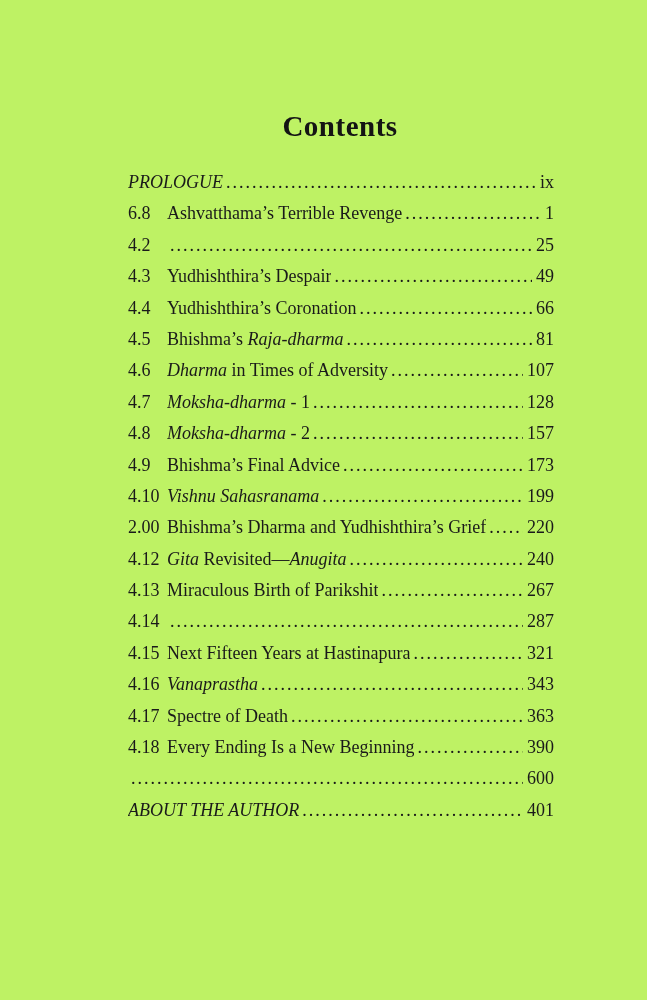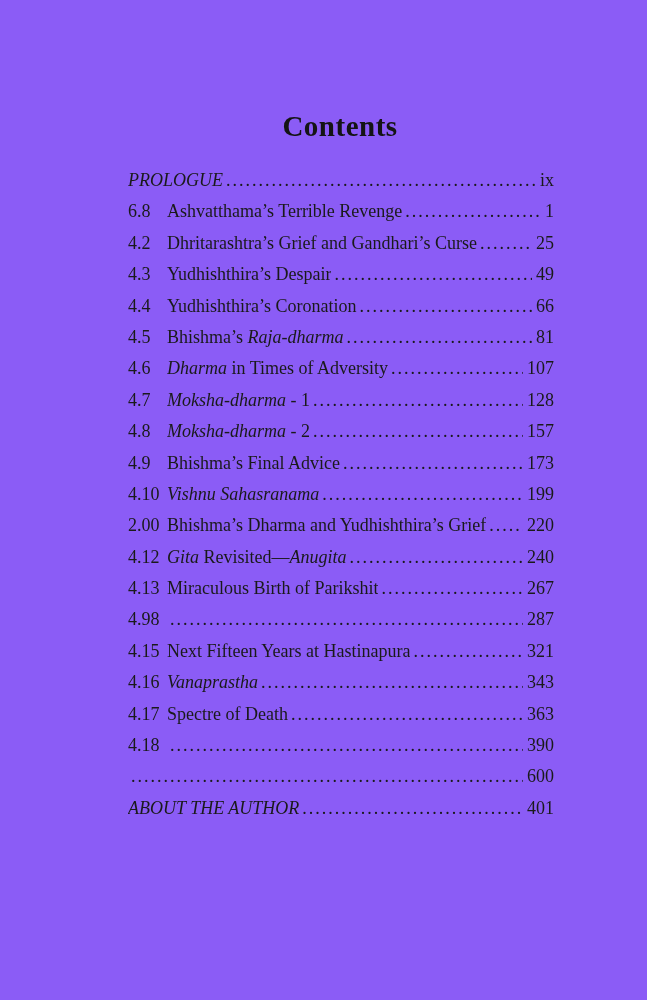--- a/index.html
+++ b/index.html
@@ -11,36 +11,36 @@
     height: 1000px;
     position: relative;
     background: #ffffff;
     font-family: "Liberation Serif", serif;
     color: #1a1a1a;
     overflow: hidden;
   }
   .page {
     position: absolute;
     inset: 0;
-    background: #8b5cf6;
+    background: #bef264;
   }
   .toc-title {
     position: absolute;
     top: 110px;
     left: 128px;
     width: 424px;
     text-align: center;
     font-size: 29px;
     font-weight: bold;
     letter-spacing: 0.5px;
     color: #141414;
   }
   .toc-list {
     position: absolute;
-    top: 165px;
+    top: 151px;
     left: 128px;
     width: 426px;
   }
   .toc-row {
     display: flex;
     align-items: baseline;
     height: 31.4px;
     line-height: 31.4px;
     font-size: 18px;
     white-space: nowrap;
@@ -62,20 +62,21 @@
     overflow: hidden;
     white-space: nowrap;
     letter-spacing: 2px;
     padding-left: 3px;
     min-width: 0;
   }
   .toc-page {
     flex: 0 0 auto;
     padding-left: 4px;
     text-align: right;
+    margin-top: 16px;
   }
 </style>
 </head>
 <body>
 
 <div class="page">
   <div class="toc-title">Contents</div>
   <div class="toc-list">
       <div class="toc-row">
         <span class="toc-label"><span class="it">PROLOGUE</span></span>
@@ -83,21 +84,20 @@
         <span class="toc-page">ix</span>
       </div>
       <div class="toc-row">
         <span class="toc-num">6.8</span>
         <span class="toc-label"><span>Ashvatthama’s Terrible Revenge</span></span>
         <span class="leader">................................................................................................................................................................</span>
         <span class="toc-page">1</span>
       </div>
       <div class="toc-row">
         <span class="toc-num">4.2</span>
-        <span class="toc-label"><span>Dhritarashtra’s Grief and Gandhari’s Curse</span></span>
         <span class="leader">................................................................................................................................................................</span>
         <span class="toc-page">25</span>
       </div>
       <div class="toc-row">
         <span class="toc-num">4.3</span>
         <span class="toc-label"><span>Yudhishthira’s Despair</span></span>
         <span class="leader">................................................................................................................................................................</span>
         <span class="toc-page">49</span>
       </div>
       <div class="toc-row">
@@ -154,21 +154,21 @@
         <span class="leader">................................................................................................................................................................</span>
         <span class="toc-page">240</span>
       </div>
       <div class="toc-row">
         <span class="toc-num">4.13</span>
         <span class="toc-label"><span>Miraculous Birth of Parikshit</span></span>
         <span class="leader">................................................................................................................................................................</span>
         <span class="toc-page">267</span>
       </div>
       <div class="toc-row">
-        <span class="toc-num">4.98</span>
+        <span class="toc-num">4.14</span>
         <span class="leader">................................................................................................................................................................</span>
         <span class="toc-page">287</span>
       </div>
       <div class="toc-row">
         <span class="toc-num">4.15</span>
         <span class="toc-label"><span>Next Fifteen Years at Hastinapura</span></span>
         <span class="leader">................................................................................................................................................................</span>
         <span class="toc-page">321</span>
       </div>
       <div class="toc-row">
@@ -178,20 +178,21 @@
         <span class="toc-page">343</span>
       </div>
       <div class="toc-row">
         <span class="toc-num">4.17</span>
         <span class="toc-label"><span>Spectre of Death</span></span>
         <span class="leader">................................................................................................................................................................</span>
         <span class="toc-page">363</span>
       </div>
       <div class="toc-row">
         <span class="toc-num">4.18</span>
+        <span class="toc-label"><span>Every Ending Is a New Beginning</span></span>
         <span class="leader">................................................................................................................................................................</span>
         <span class="toc-page">390</span>
       </div>
       <div class="toc-row">
         <span class="leader">................................................................................................................................................................</span>
         <span class="toc-page">600</span>
       </div>
       <div class="toc-row">
         <span class="toc-label"><span class="it">ABOUT THE AUTHOR</span></span>
         <span class="leader">................................................................................................................................................................</span>

